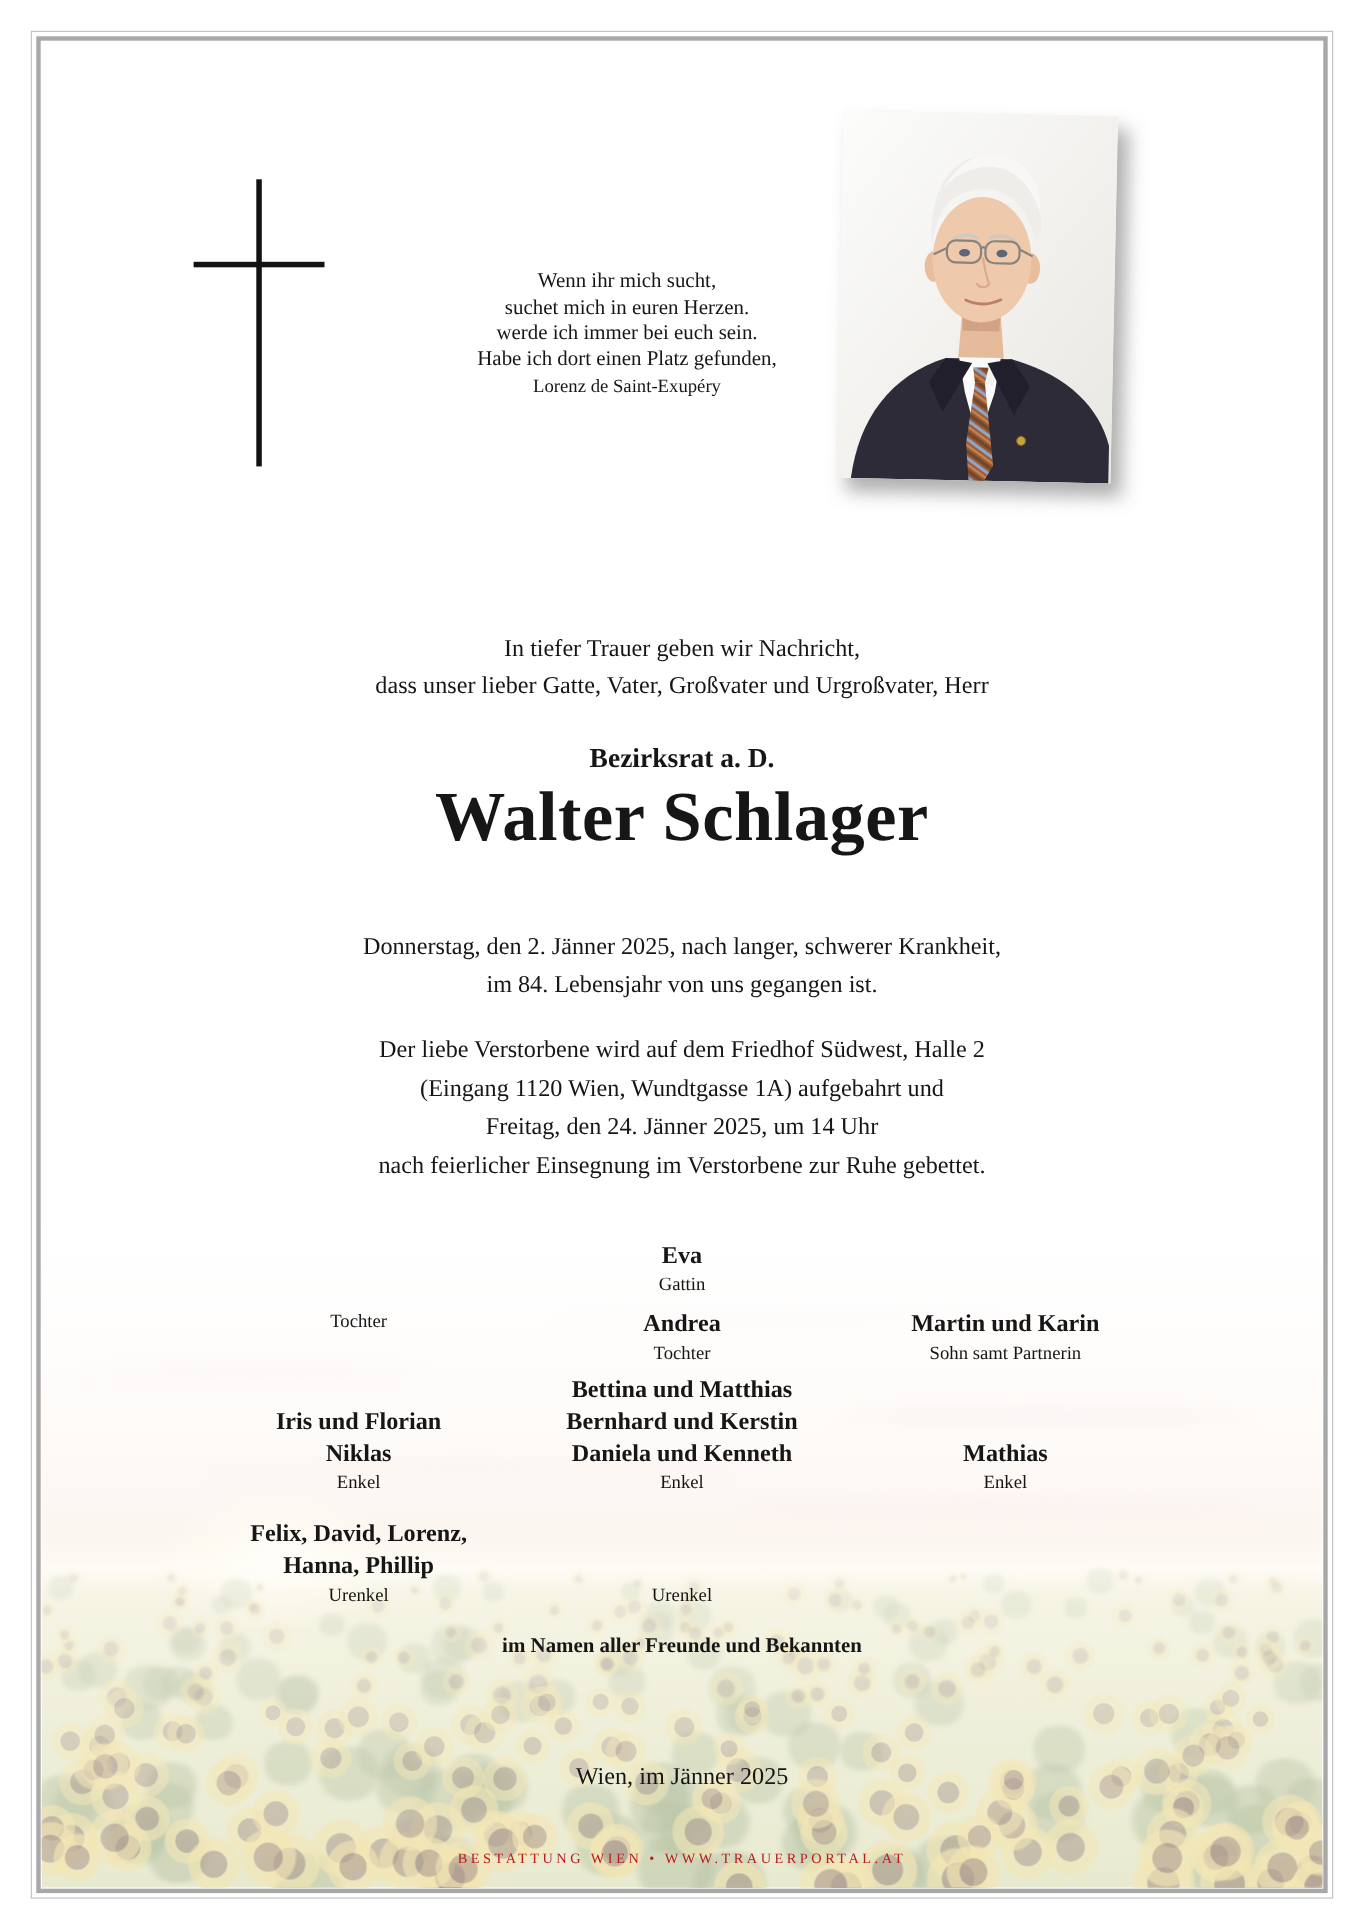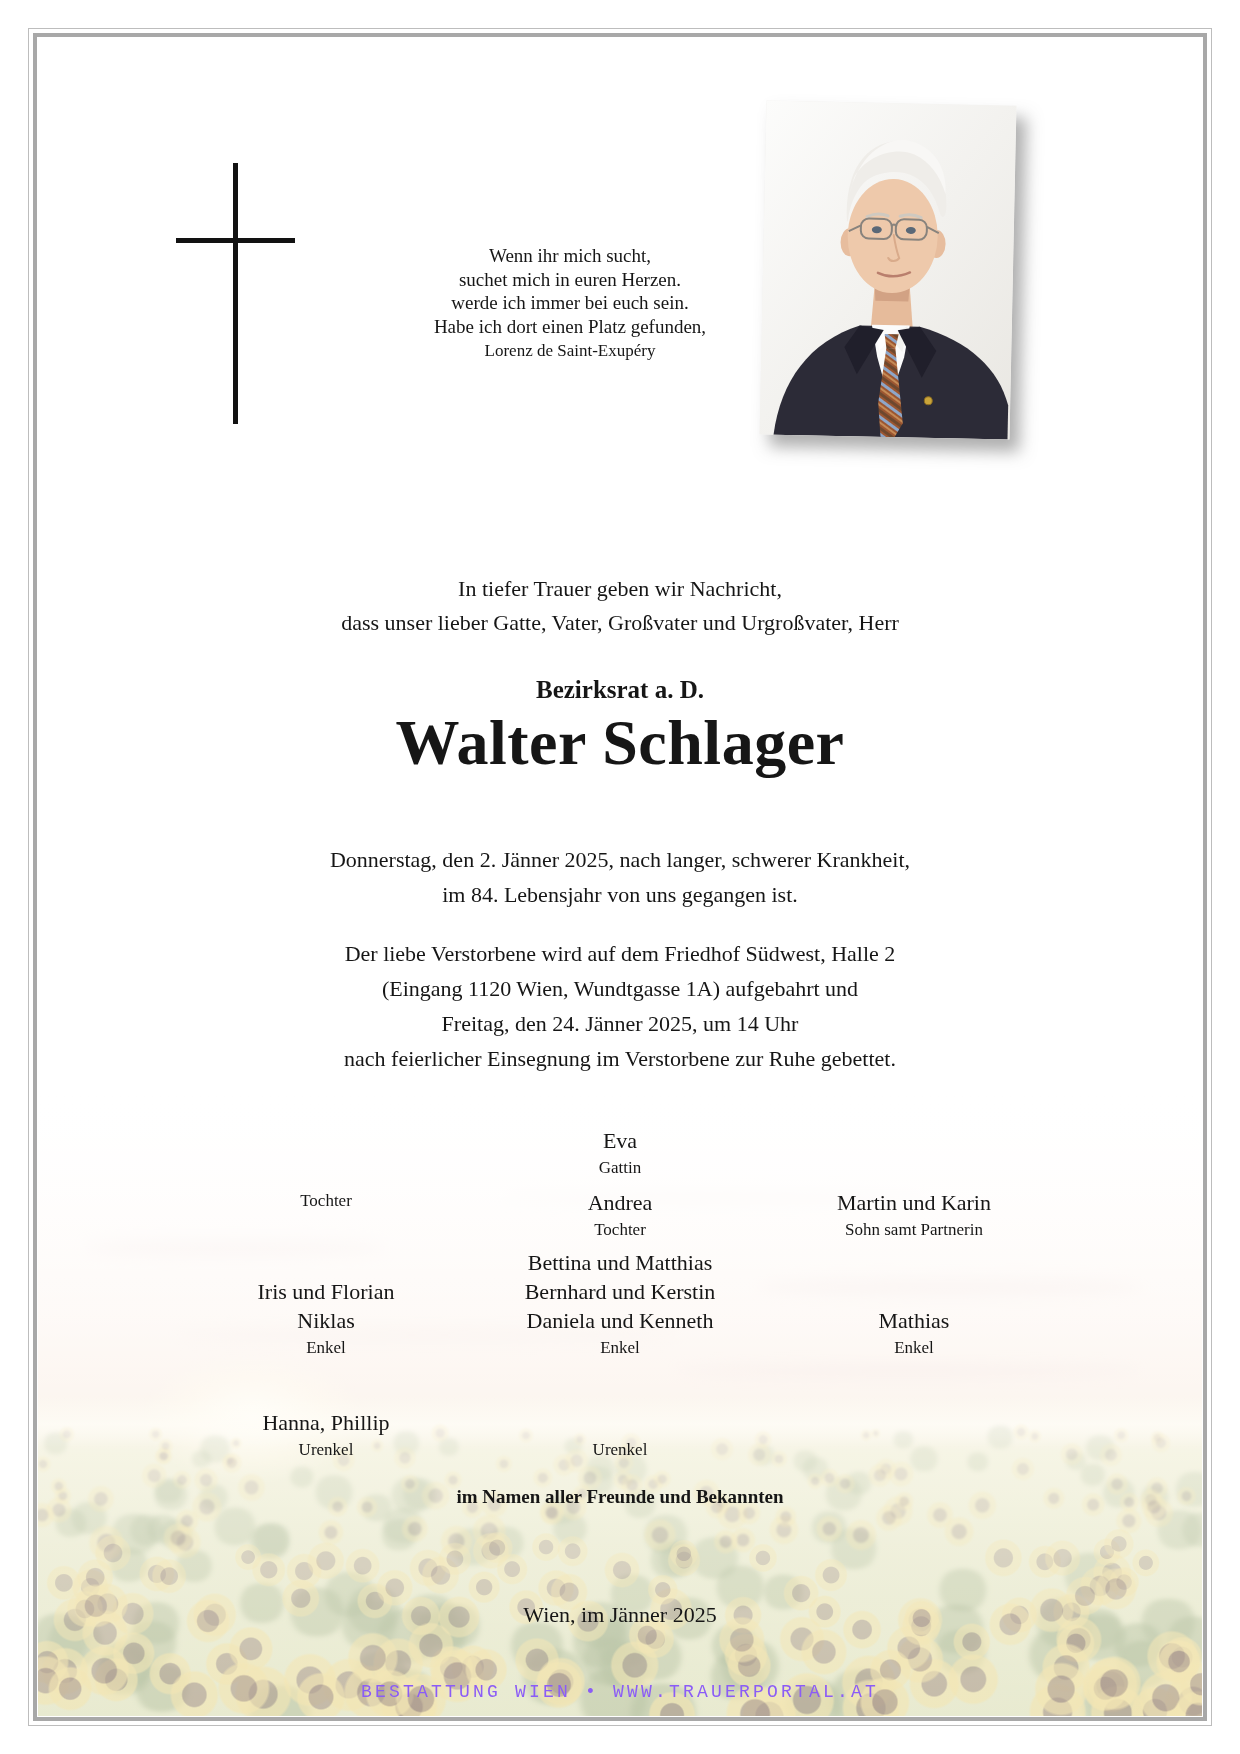--- a/index.html
+++ b/index.html
@@ -48,28 +48,28 @@
 
   
   .row{position:absolute;left:0;right:0;text-align:center;z-index:2;}
   .intro{top:572px;font-size:22px;line-height:34px;}
   .dtitle{top:676px;font-size:25px;font-weight:bold;}
   .dname{top:708px;font-size:64px;line-height:70px;font-weight:bold;letter-spacing:0.5px;}
   .death{top:842px;font-size:22px;line-height:35px;}
   .funeral{top:936px;font-size:22px;line-height:35px;}
   .closing{top:1486px;font-size:19px;font-weight:bold;}
   .placedate{top:1602px;font-size:22px;}
-  .footer{top:1682px;font-family:Liberation Mono, monospace;font-size:18px;
-          letter-spacing:3.2px;color:#8b5cf6;}
+  .footer{top:1682px;font-family:Liberation Serif, serif;font-size:13px;
+          letter-spacing:3.2px;color:#b91c1c;}
 
   
   .colL{position:absolute;left:156px;width:340px;text-align:center;z-index:2;}
   .colM{position:absolute;left:450px;width:340px;text-align:center;z-index:2;}
   .colR{position:absolute;left:744px;width:340px;text-align:center;z-index:2;}
-  .fam-name{font-weight:normal;font-size:22px;line-height:29px;}
+  .fam-name{font-weight:bold;font-size:22px;line-height:29px;}
   .fam-rel{font-size:17px;line-height:25px;}
   .t-spouse{top:1126px;}
   .t-child{top:1188px;}
   .b-grand{bottom:394px;}
   .b-ggrand{bottom:292px;}
 </style>
 </head>
 <body>
 
 <div class="page">
@@ -545,20 +545,21 @@
     <div class="fam-name">Bernhard und Kerstin</div>
     <div class="fam-name">Daniela und Kenneth</div>
     <div class="fam-rel">Enkel</div>
   </div>
   <div class="colR b-grand">
     <div class="fam-name">Mathias</div>
     <div class="fam-rel">Enkel</div>
   </div>
 
   <div class="colL b-ggrand">
+    <div class="fam-name">Felix, David, Lorenz,</div>
     <div class="fam-name">Hanna, Phillip</div>
     <div class="fam-rel">Urenkel</div>
   </div>
   <div class="colM b-ggrand">
     <div class="fam-rel">Urenkel</div>
   </div>
 
   <div class="row closing">im Namen aller Freunde und Bekannten</div>
   <div class="row placedate">Wien, im Jänner 2025</div>
   <div class="row footer">BESTATTUNG WIEN • WWW.TRAUERPORTAL.AT</div>

